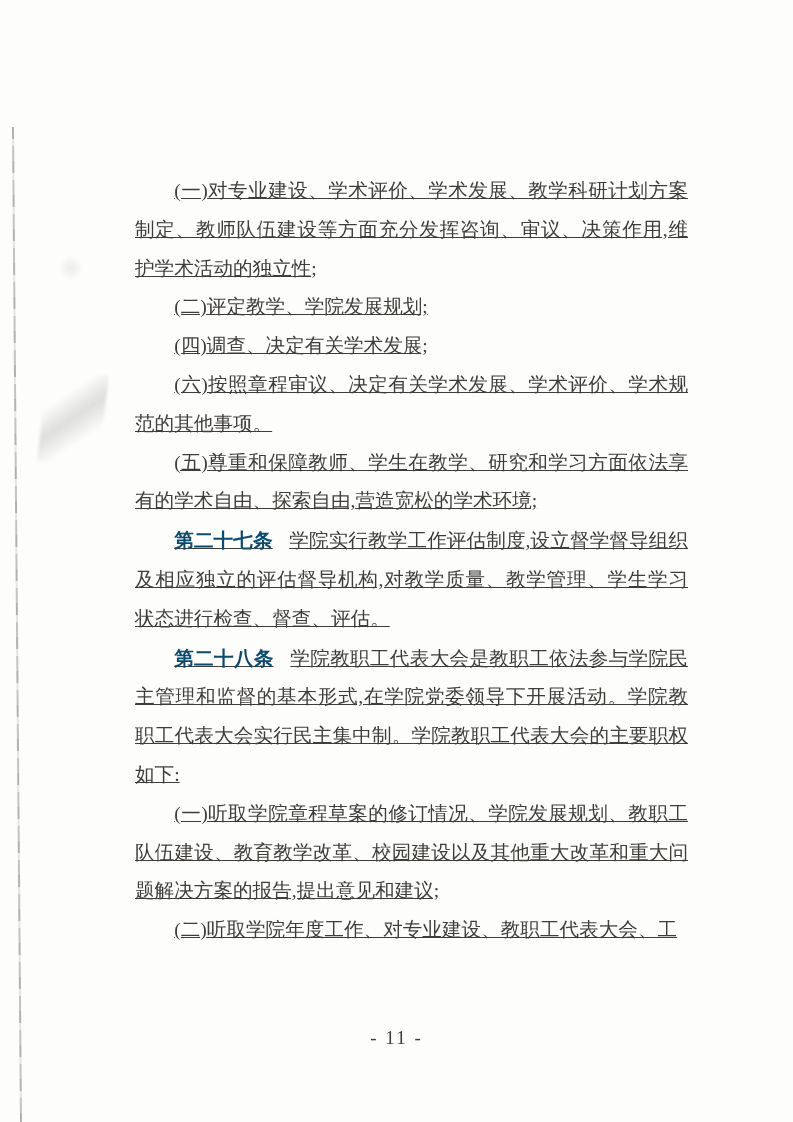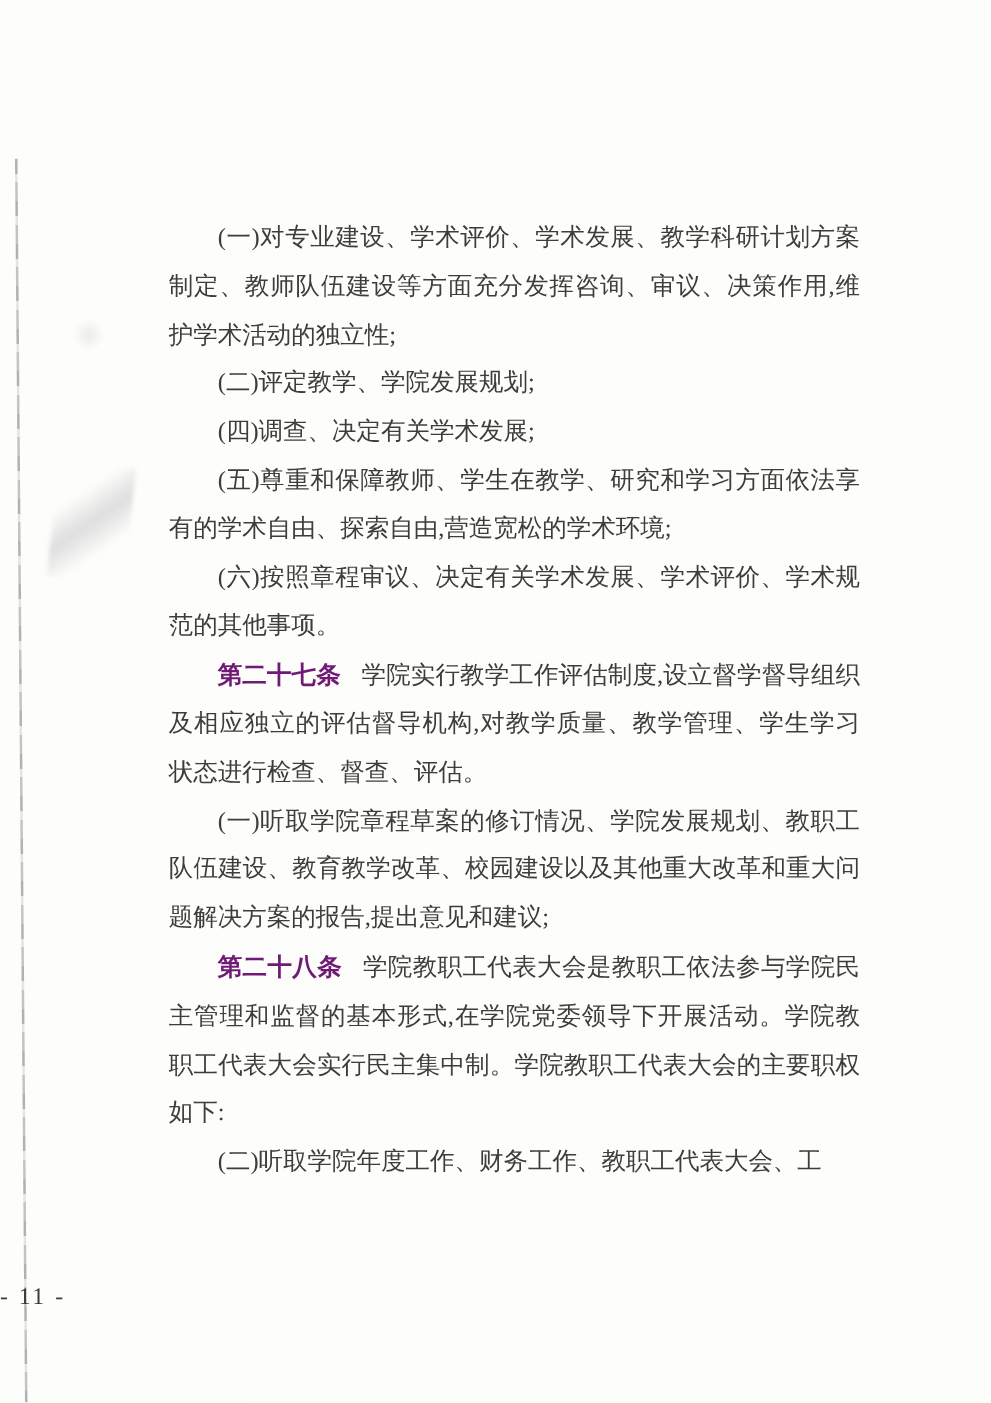--- a/index.html
+++ b/index.html
@@ -62,38 +62,39 @@
     position: absolute;
     left: 135px;
     top: 172px;
     width: 553px;
     color: #3e3d3a;
     font-size: 19.6px;
     line-height: 38.8px;
     text-align: justify;
     text-justify: inter-ideograph;
     letter-spacing: 0;
+    text-decoration: underline;
   }
   .para {
     margin: 0;
     padding: 0;
     text-indent: 2em;
   }
   .term {
     font-weight: bold;
     font-family: "Liberation Sans", "DejaVu Sans", sans-serif;
-    color: #701a75;
+    color: #0c4a6e;
     margin-right: 0.85em;
   }
   .page-number {
     position: absolute;
     top: 1027px;
     left: 0;
     width: 100%;
-    text-align: left;
+    text-align: center;
     font-size: 19px;
     letter-spacing: 2px;
     color: #3c3c3c;
   }
 </style>
 </head>
 <body>
 
 <div class="page">
 
@@ -103,29 +104,29 @@
 
   <div class="content">
 
     <p class="para"><span>(一)对专业建设、学术评价、学术发展、教学科研计划方案制定、教师队伍建设等方面充分发挥咨询、审议、决策作用,维护学术活动的独立性;</span></p>
 
     <p class="para"><span>(二)评定教学、学院发展规划;</span></p>
 
 
     <p class="para"><span>(四)调查、决定有关学术发展;</span></p>
 
+    <p class="para"><span>(六)按照章程审议、决定有关学术发展、学术评价、学术规范的其他事项。</span></p>
+
     <p class="para"><span>(五)尊重和保障教师、学生在教学、研究和学习方面依法享有的学术自由、探索自由,营造宽松的学术环境;</span></p>
-
-    <p class="para"><span>(六)按照章程审议、决定有关学术发展、学术评价、学术规范的其他事项。</span></p>
 
     <p class="para"><span class="term">第二十七条</span><span>学院实行教学工作评估制度,设立督学督导组织及相应独立的评估督导机构,对教学质量、教学管理、学生学习状态进行检查、督查、评估。</span></p>
 
+    <p class="para"><span class="term">第二十八条</span><span>学院教职工代表大会是教职工依法参与学院民主管理和监督的基本形式,在学院党委领导下开展活动。学院教职工代表大会实行民主集中制。学院教职工代表大会的主要职权如下:</span></p>
+
     <p class="para"><span>(一)听取学院章程草案的修订情况、学院发展规划、教职工队伍建设、教育教学改革、校园建设以及其他重大改革和重大问题解决方案的报告,提出意见和建议;</span></p>
 
-    <p class="para"><span class="term">第二十八条</span><span>学院教职工代表大会是教职工依法参与学院民主管理和监督的基本形式,在学院党委领导下开展活动。学院教职工代表大会实行民主集中制。学院教职工代表大会的主要职权如下:</span></p>
-
-    <p class="para"><span>(二)听取学院年度工作、财务工作、教职工代表大会、工</span></p>
+    <p class="para"><span>(二)听取学院年度工作、对专业建设、教职工代表大会、工</span></p>
 
   </div>
 
   <div class="page-number">- 11 -</div>
 
 </div>
 
 </body></html>

